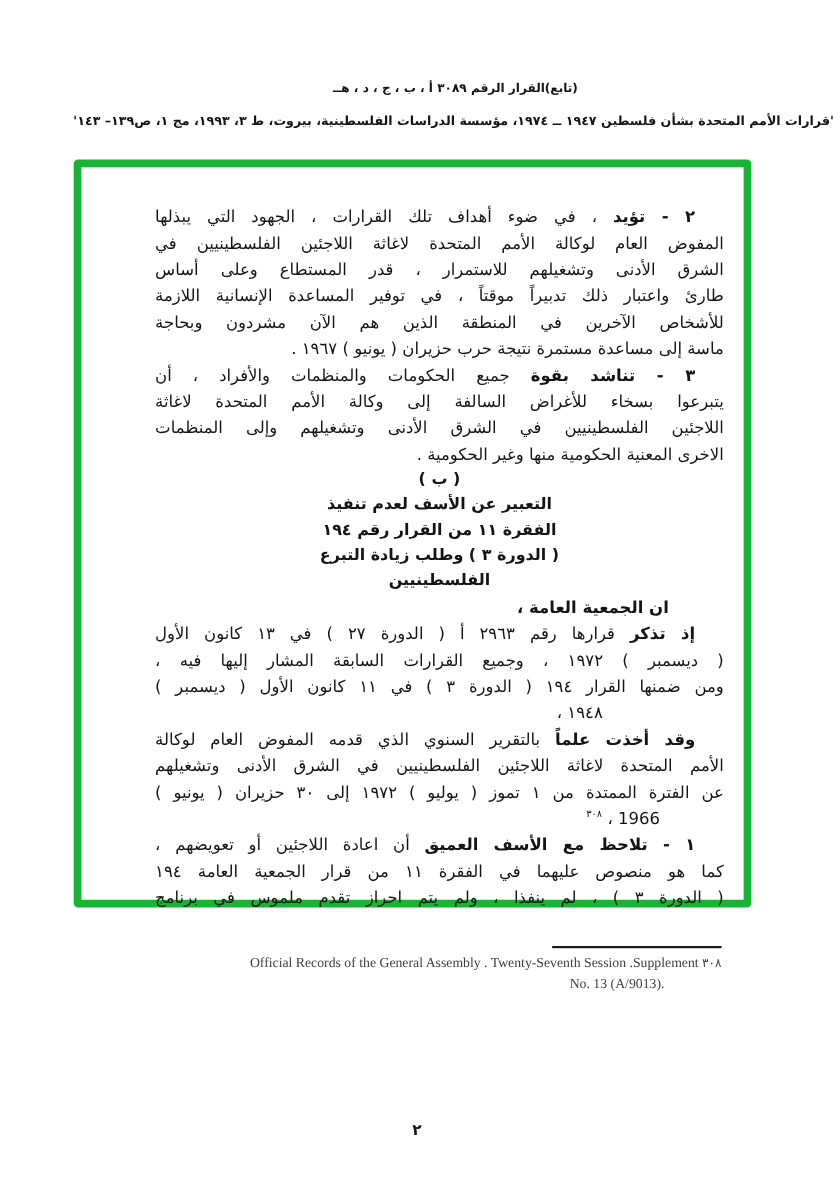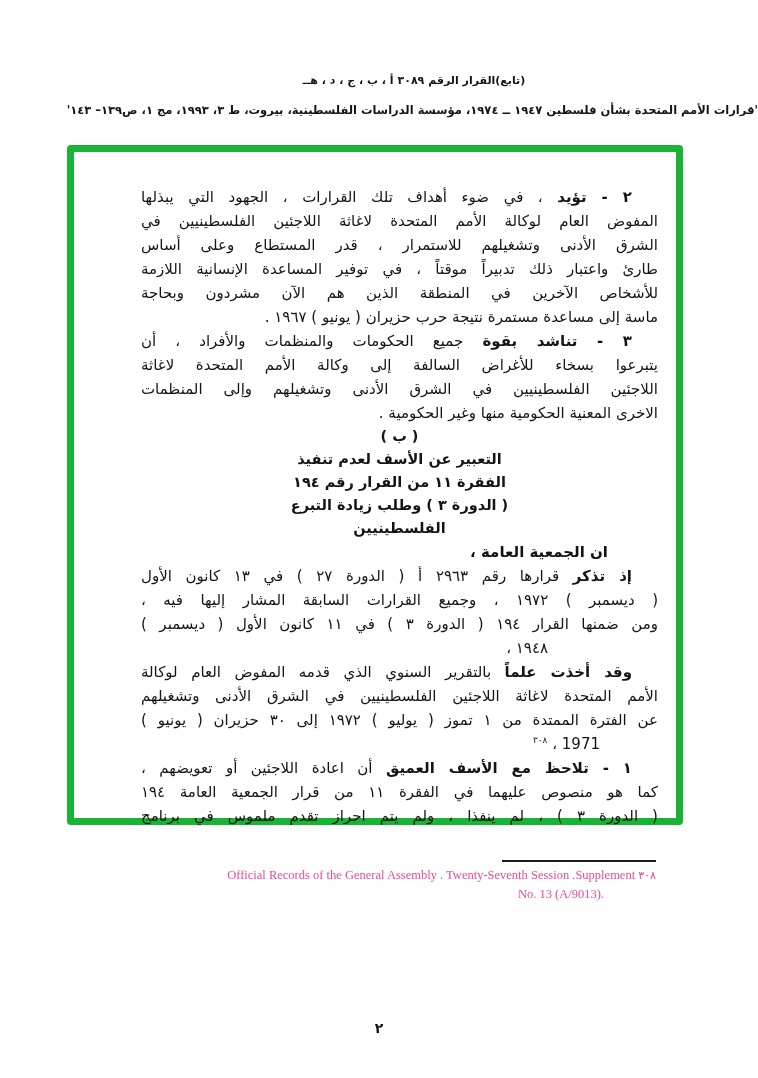--- a/index.html
+++ b/index.html
@@ -17,21 +17,21 @@
   .col{position:absolute;top:33px;right:18px;width:517px;direction:rtl;text-align:right;
        font-size:15px;line-height:24px;}
   .tline{white-space:nowrap;}
   .tline.j{text-align:justify;text-align-last:justify;white-space:normal;}
   .tline.ind{padding-right:26px;}
   .block.center .tline{text-align:center;font-weight:700;line-height:23px;font-size:14.5px;}
   .tline b{font-weight:700;}
   .tline sup{font-size:9px;line-height:0;}
   
   .fn{position:absolute;top:708px;right:20px;width:430px;direction:ltr;text-align:right;
-      font-family:"Liberation Serif",serif;font-size:12.5px;line-height:19px;color:#ec4899;}
+      font-family:"Liberation Serif",serif;font-size:12.5px;line-height:19px;color:#404040;}
   .fn-rule{width:154px;height:2px;background:#1a1a1a;margin:0 0 4px auto;}
   .fn-marker{font-family:"DejaVu Sans",sans-serif;font-size:11px;}
   .fn-l2{padding-right:52px;}
   
   .pageno{position:absolute;top:1020px;left:0;width:758px;text-align:center;
           font-size:14px;font-weight:700;}
 </style>
 </head>
 <body>
 
@@ -69,21 +69,21 @@
         <div class="block para">
           <div class="tline j ind"><b>إذ تذكر</b><span> قرارها رقم ٢٩٦٣ أ ( الدورة ٢٧ ) في ١٣ كانون الأول</span></div>
           <div class="tline j"><span>( ديسمبر ) ١٩٧٢ ، وجميع القرارات السابقة المشار إليها فيه ،</span></div>
           <div class="tline j"><span>ومن ضمنها القرار ١٩٤ ( الدورة ٣ ) في ١١ كانون الأول ( ديسمبر )</span></div>
           <div class="tline" style="padding-right: 110px;"><span>١٩٤٨ ،</span></div>
         </div>
         <div class="block para">
           <div class="tline j ind"><b>وقد أخذت علماً</b><span> بالتقرير السنوي الذي قدمه المفوض العام لوكالة</span></div>
           <div class="tline j"><span>الأمم المتحدة لاغاثة اللاجئين الفلسطينيين في الشرق الأدنى وتشغيلهم</span></div>
           <div class="tline j"><span>عن الفترة الممتدة من ١ تموز ( يوليو ) ١٩٧٢ إلى ٣٠ حزيران ( يونيو )</span></div>
-          <div class="tline" style="padding-right: 58px;"><span>1971 ، </span><sup>٣٠٨</sup></div>
+          <div class="tline" style="padding-right: 58px;"><span>1966 ، </span><sup>٣٠٨</sup></div>
         </div>
         <div class="block para">
           <div class="tline j ind"><b>١ - تلاحظ مع الأسف العميق</b><span> أن اعادة اللاجئين أو تعويضهم ،</span></div>
           <div class="tline j"><span>كما هو منصوص عليهما في الفقرة ١١ من قرار الجمعية العامة ١٩٤</span></div>
           <div class="tline j"><span>( الدورة ٣ ) ، لم ينفذا ، ولم يتم احراز تقدم ملموس في برنامج</span></div>
         </div>
       </div>
 
     <div class="fn">
       <div class="fn-rule"></div>

